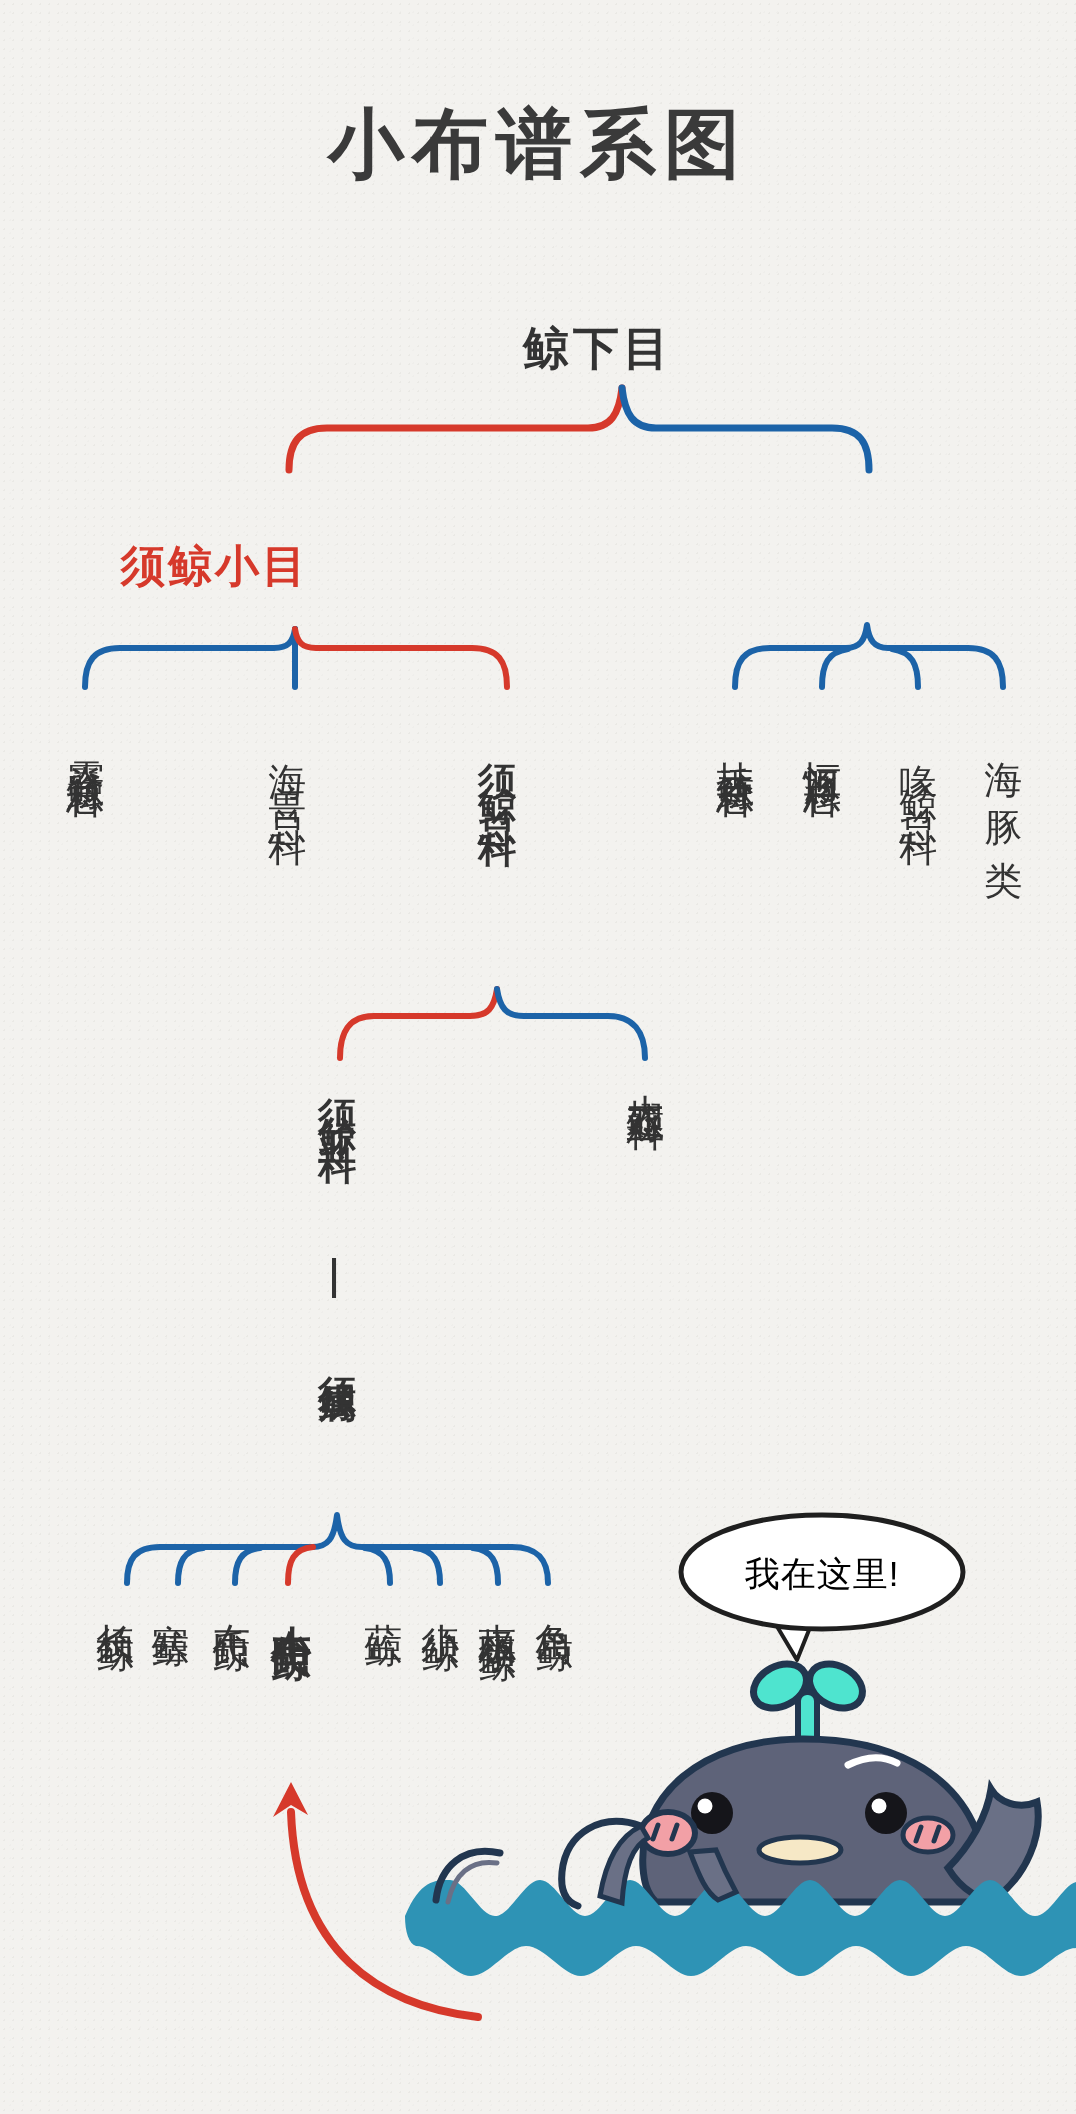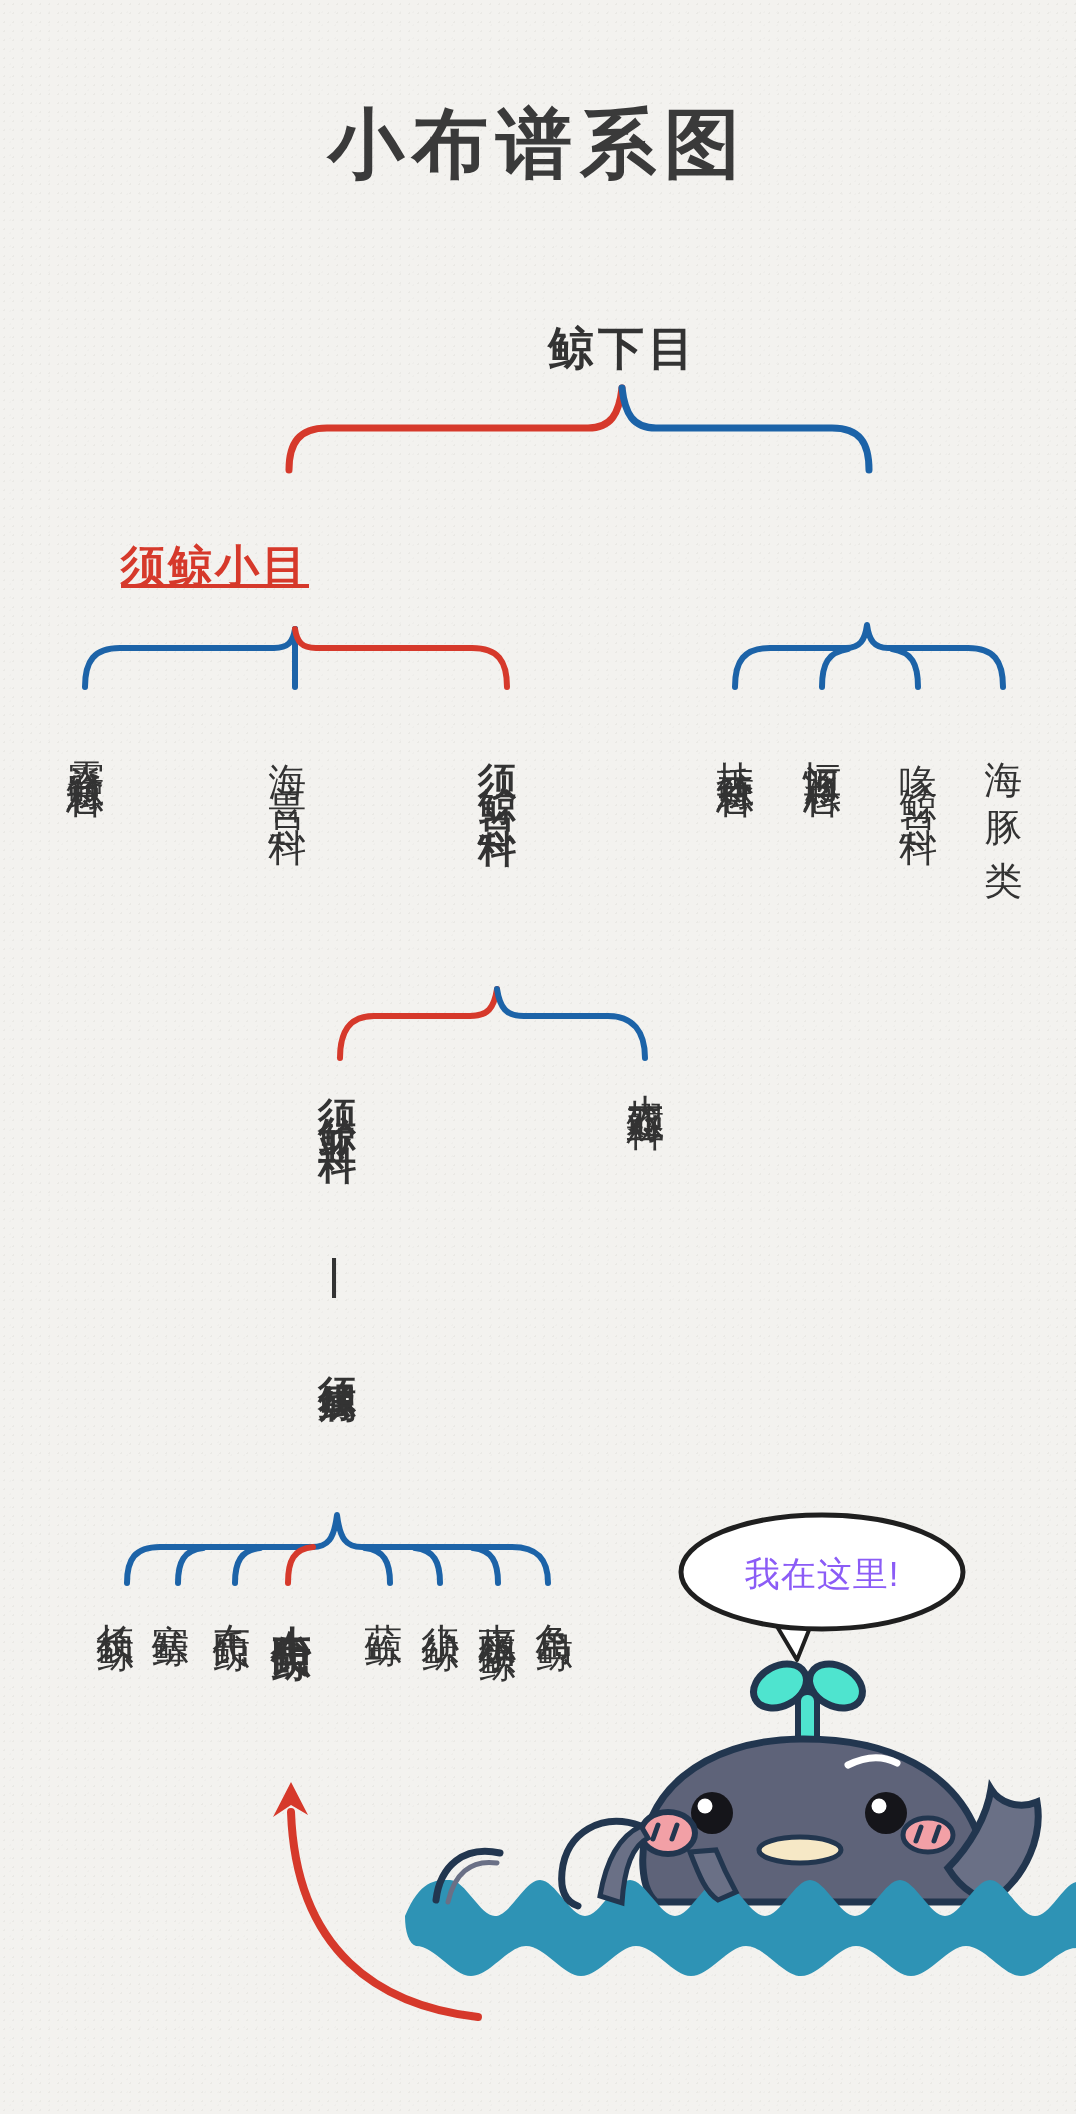--- a/index.html
+++ b/index.html
@@ -22,48 +22,48 @@
   svg.layer{position:absolute;left:0;top:0;pointer-events:none;}
   .s-red{stroke:var(--red,#d6392b);fill:none;stroke-linecap:round;stroke-linejoin:round;}
   .s-blue{stroke:var(--blue,#1c63a8);fill:none;stroke-linecap:round;stroke-linejoin:round;}
   .f-red{fill:var(--red,#d6392b);}
   .title{
     position:absolute;top:94px;left:0;width:100%;text-align:center;
     font-size:76px;font-weight:900;letter-spacing:8px;color:var(--title-dark,#3a3a3a);
   }
   .node{position:absolute;transform:translateX(-50%);white-space:nowrap;color:var(--dark,#333);}
   .root-node{font-size:46px;font-weight:700;letter-spacing:4px;}
-  .parvorder{font-size:44px;font-weight:700;letter-spacing:3px;text-decoration:underline;}
+  .parvorder{font-size:44px;font-weight:700;letter-spacing:3px;}
   .red-text{color:var(--red,#d6392b);font-weight:700;}
   .vcol{
     position:absolute;transform:translateX(-50%);
     writing-mode:vertical-rl;text-orientation:upright;
     font-size:38px;letter-spacing:5px;line-height:1.12;
     color:var(--dark,#333);font-weight:500;white-space:nowrap;
   }
   .vcol.red-text{font-weight:700;}
   .ls16{letter-spacing:16px;}
   .ls22{letter-spacing:22px;}
   .ls50{letter-spacing:50px;}
   .species-hl{font-size:40px;font-weight:800;}
   .dash-link{font-size:40px;text-orientation:mixed;font-weight:700;}
   .bubble-text{
     position:absolute;left:682px;top:1548px;width:280px;height:52px;
     display:flex;align-items:center;justify-content:center;
-    font-size:35px;font-weight:500;color:#8b5cf6;letter-spacing:1px;z-index:4;
+    font-size:35px;font-weight:500;color:#000000;letter-spacing:1px;z-index:4;
   }
 </style>
 </head>
 <body>
 
 <div class="canvas">
 
   <div class="title">小布谱系图</div>
 
-  <div class="node root-node" style="left:623px;top:318px;">鲸下目</div>
+  <div class="node root-node" style="left:598px;top:318px;">鲸下目</div>
 
   <div class="node parvorder red-text" style="left:215px;top:537px;">须鲸小目</div>
 
   <div class="vcol" style="left:85px;top:731px;">露脊鲸总科</div>
   <div class="vcol ls22" style="left:287px;top:733px;">海兽总科</div>
   <div class="vcol ls22 red-text" style="left:497px;top:733px;">须鲸总科</div>
 
   <div class="vcol" style="left:735px;top:731px;">抹香鲸总科</div>
   <div class="vcol" style="left:822px;top:731px;">恒河豚总科</div>
   <div class="vcol ls22" style="left:918px;top:733px;">喙鲸总科</div>

